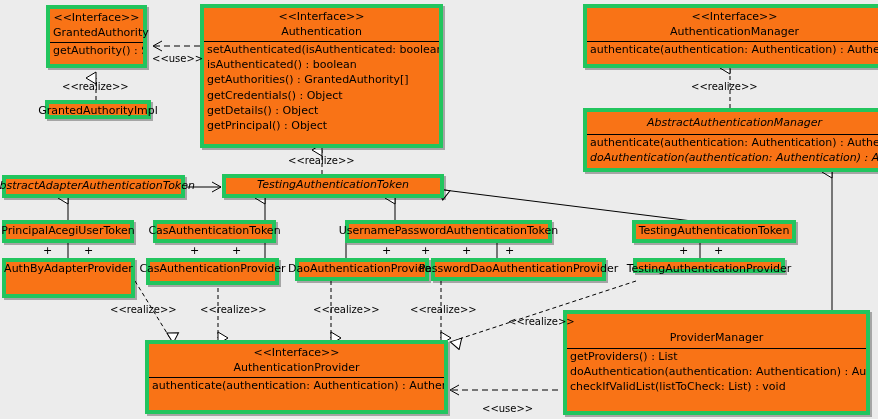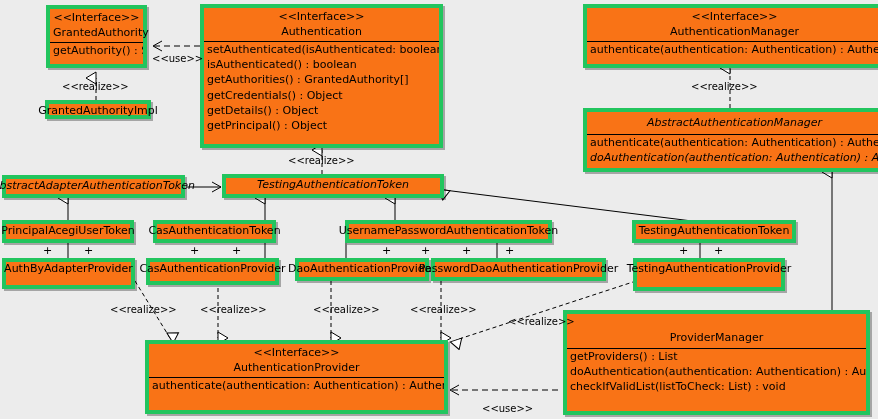--- a/index.html
+++ b/index.html
@@ -225,33 +225,33 @@
   <span class="plus" style="left:84px;top:244px;">+</span>
   <span class="plus" style="left:190px;top:244px;">+</span>
   <span class="plus" style="left:232px;top:244px;">+</span>
   <span class="plus" style="left:382px;top:244px;">+</span>
   <span class="plus" style="left:421px;top:244px;">+</span>
   <span class="plus" style="left:462px;top:244px;">+</span>
   <span class="plus" style="left:505px;top:244px;">+</span>
   <span class="plus" style="left:679px;top:244px;">+</span>
   <span class="plus" style="left:714px;top:244px;">+</span>
 
-  <div class="uml simple" style="left:2px;top:258px;width:133px;height:31px;">
+  <div class="uml simple" style="left:2px;top:258px;width:133px;height:40px;">
     <div class="cname">AuthByAdapterProvider</div>
   </div>
   <div class="uml simple" style="left:146px;top:258px;width:133px;height:27px;">
     <div class="cname">CasAuthenticationProvider</div>
   </div>
   <div class="uml simple" style="left:295px;top:258px;width:134px;height:23px;">
     <div class="cname">DaoAuthenticationProvider</div>
   </div>
   <div class="uml simple" style="left:431px;top:258px;width:175px;height:23px;">
     <div class="cname">PasswordDaoAuthenticationProvider</div>
   </div>
-  <div class="uml simple" style="left:633px;top:258px;width:152px;height:33px;">
+  <div class="uml simple" style="left:633px;top:258px;width:152px;height:15px;">
     <div class="cname">TestingAuthenticationProvider</div>
   </div>
 
   <div class="uml" style="left:145px;top:340px;width:303px;height:74px;">
     <div class="hdr">
       <div class="stereo">&lt;&lt;Interface&gt;&gt;</div>
       <div class="cname">AuthenticationProvider</div>
     </div>
     <div class="sep ops">
       <div class="op">authenticate(authentication: Authentication) : Authentication</div>

